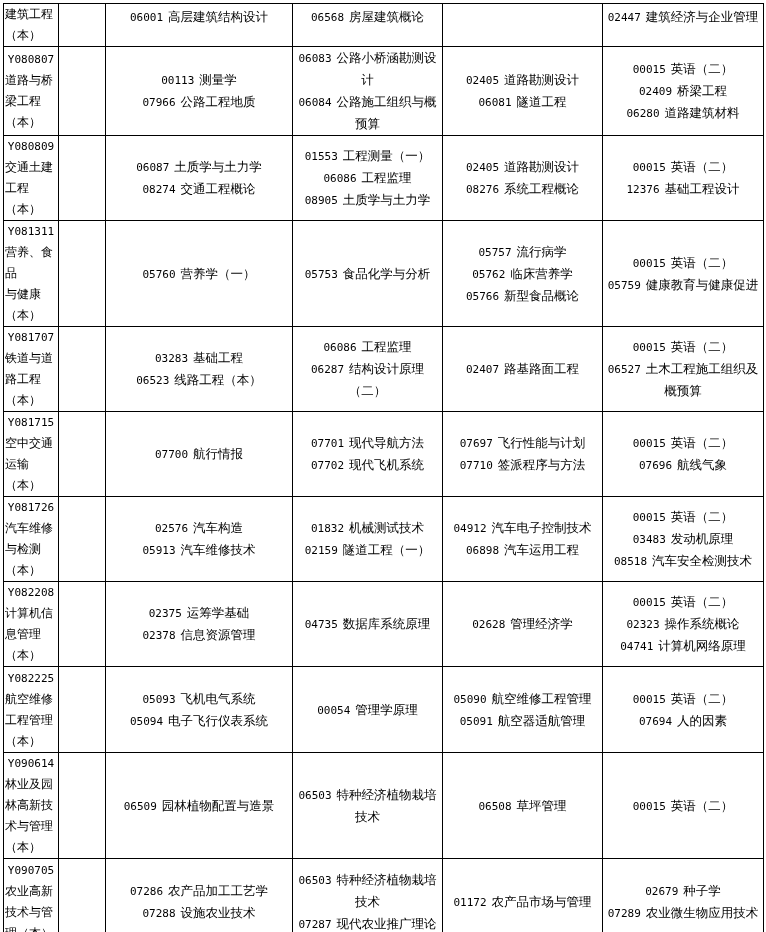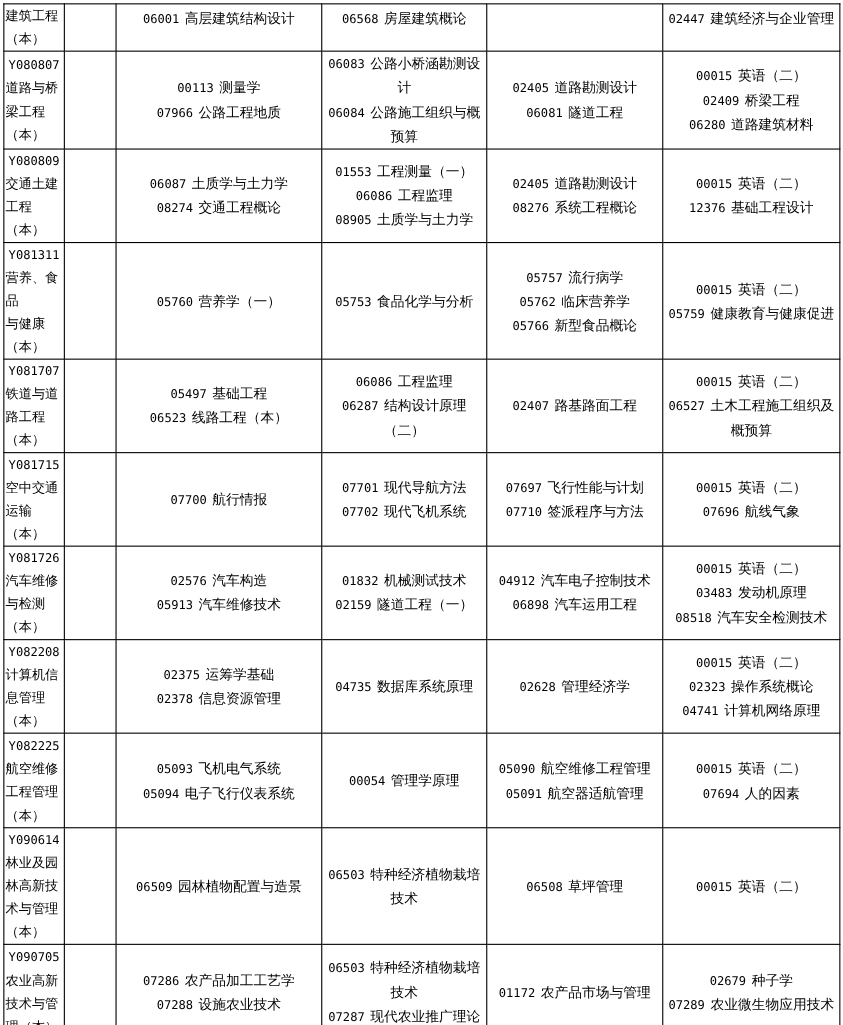--- a/index.html
+++ b/index.html
@@ -171,21 +171,21 @@
       </tr>
       <tr style="height: 84px;">
         <td class="c-major">
           <span class="code">Y081707</span>
           <span class="name">铁道与道</span>
           <span class="name">路工程</span>
           <span class="name">（本）</span>
         </td>
         <td></td>
         <td>
-          <span class="course"><span class="ccode">05497</span><span class="cname">基础工程</span></span>
+          <span class="course"><span class="ccode">03283</span><span class="cname">基础工程</span></span>
           <span class="course"><span class="ccode">06523</span><span class="cname">线路工程（本）</span></span>
         </td>
         <td>
           <span class="course"><span class="ccode">06086</span><span class="cname">工程监理</span></span>
           <span class="course"><span class="ccode">06287</span><span class="cname">结构设计原理（二）</span></span>
         </td>
         <td>
           <span class="course"><span class="ccode">02407</span><span class="cname">路基路面工程</span></span>
         </td>
         <td>

